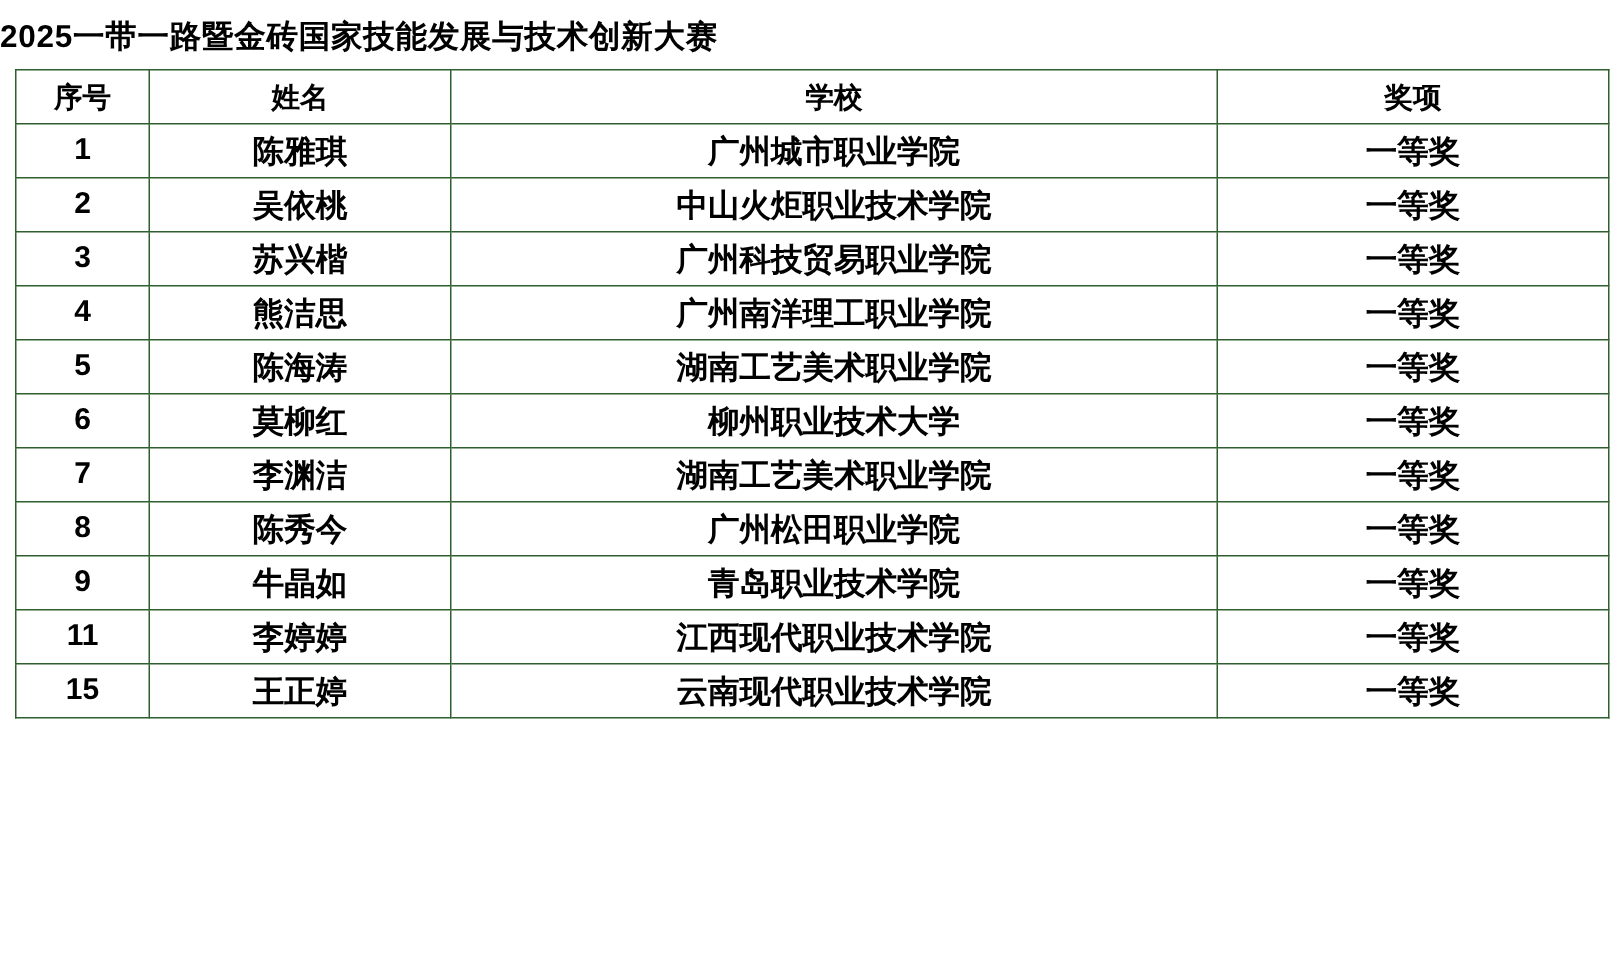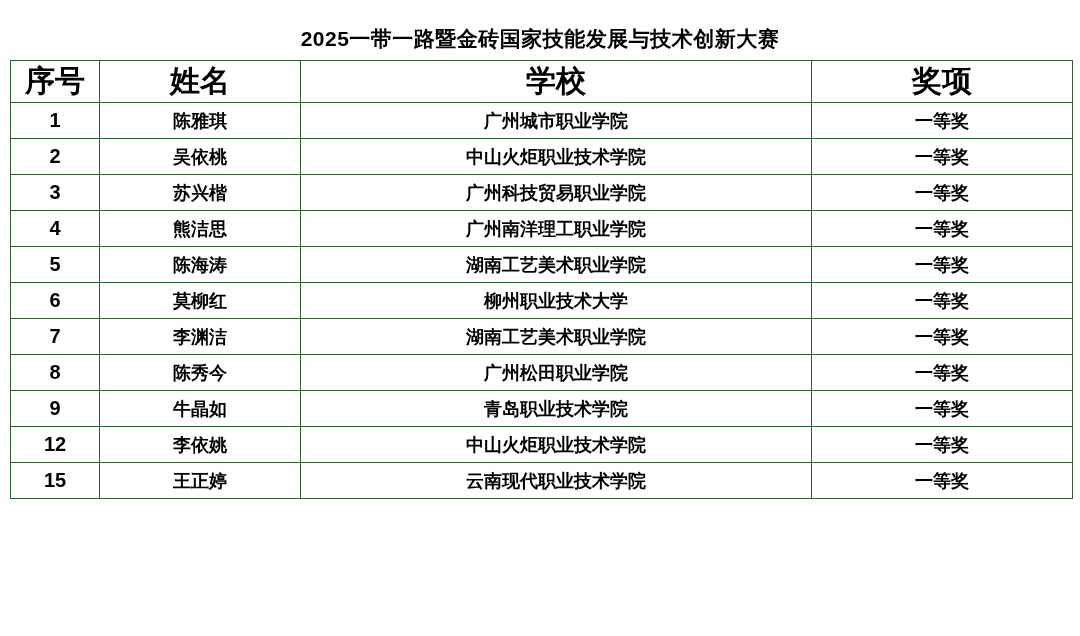--- a/index.html
+++ b/index.html
@@ -13,22 +13,22 @@
     font-family: "Liberation Sans", sans-serif;
     color: #000000;
     overflow: hidden;
   }
   .page {
     width: 1080px;
     box-sizing: border-box;
     padding: 0;
   }
   .title-block {
-    text-align: center;
-    padding-top: 24px;
+    text-align: left;
+    padding-top: 10px;
     padding-bottom: 6px;
   }
   .title-line {
     font-size: 21px;
     font-weight: bold;
     line-height: 30px;
     letter-spacing: 0.5px;
   }
   table.award-table {
     border-collapse: collapse;
@@ -38,25 +38,25 @@
   }
   table.award-table td, table.award-table th {
     border: 1px solid #2f5f2f;
     text-align: center;
     vertical-align: middle;
     padding: 0;
     height: 35px;
     font-weight: bold;
   }
   thead th {
-    font-size: 30px;
+    font-size: 19px;
     height: 36px;
   }
   tbody td {
-    font-size: 18px;
+    font-size: 21px;
   }
   tbody td.col-no {
     font-size: 20px;
   }
   .col-no   { width: 88px; }
   .col-name { width: 200px; font-family: Liberation Mono, monospace; }
   .col-school { width: 510px; }
   .col-award { width: 260px; }
 </style>
 </head>
@@ -126,23 +126,23 @@
         <td class="col-school">广州松田职业学院</td>
         <td class="col-award">一等奖</td>
       </tr>
       <tr>
         <td class="col-no">9</td>
         <td class="col-name">牛晶如</td>
         <td class="col-school">青岛职业技术学院</td>
         <td class="col-award">一等奖</td>
       </tr>
       <tr>
-        <td class="col-no">12</td>
-        <td class="col-name">李依姚</td>
-        <td class="col-school">中山火炬职业技术学院</td>
+        <td class="col-no">11</td>
+        <td class="col-name">李婷婷</td>
+        <td class="col-school">江西现代职业技术学院</td>
         <td class="col-award">一等奖</td>
       </tr>
       <tr>
         <td class="col-no">15</td>
         <td class="col-name">王正婷</td>
         <td class="col-school">云南现代职业技术学院</td>
         <td class="col-award">一等奖</td>
       </tr>
     </tbody>
   </table>

